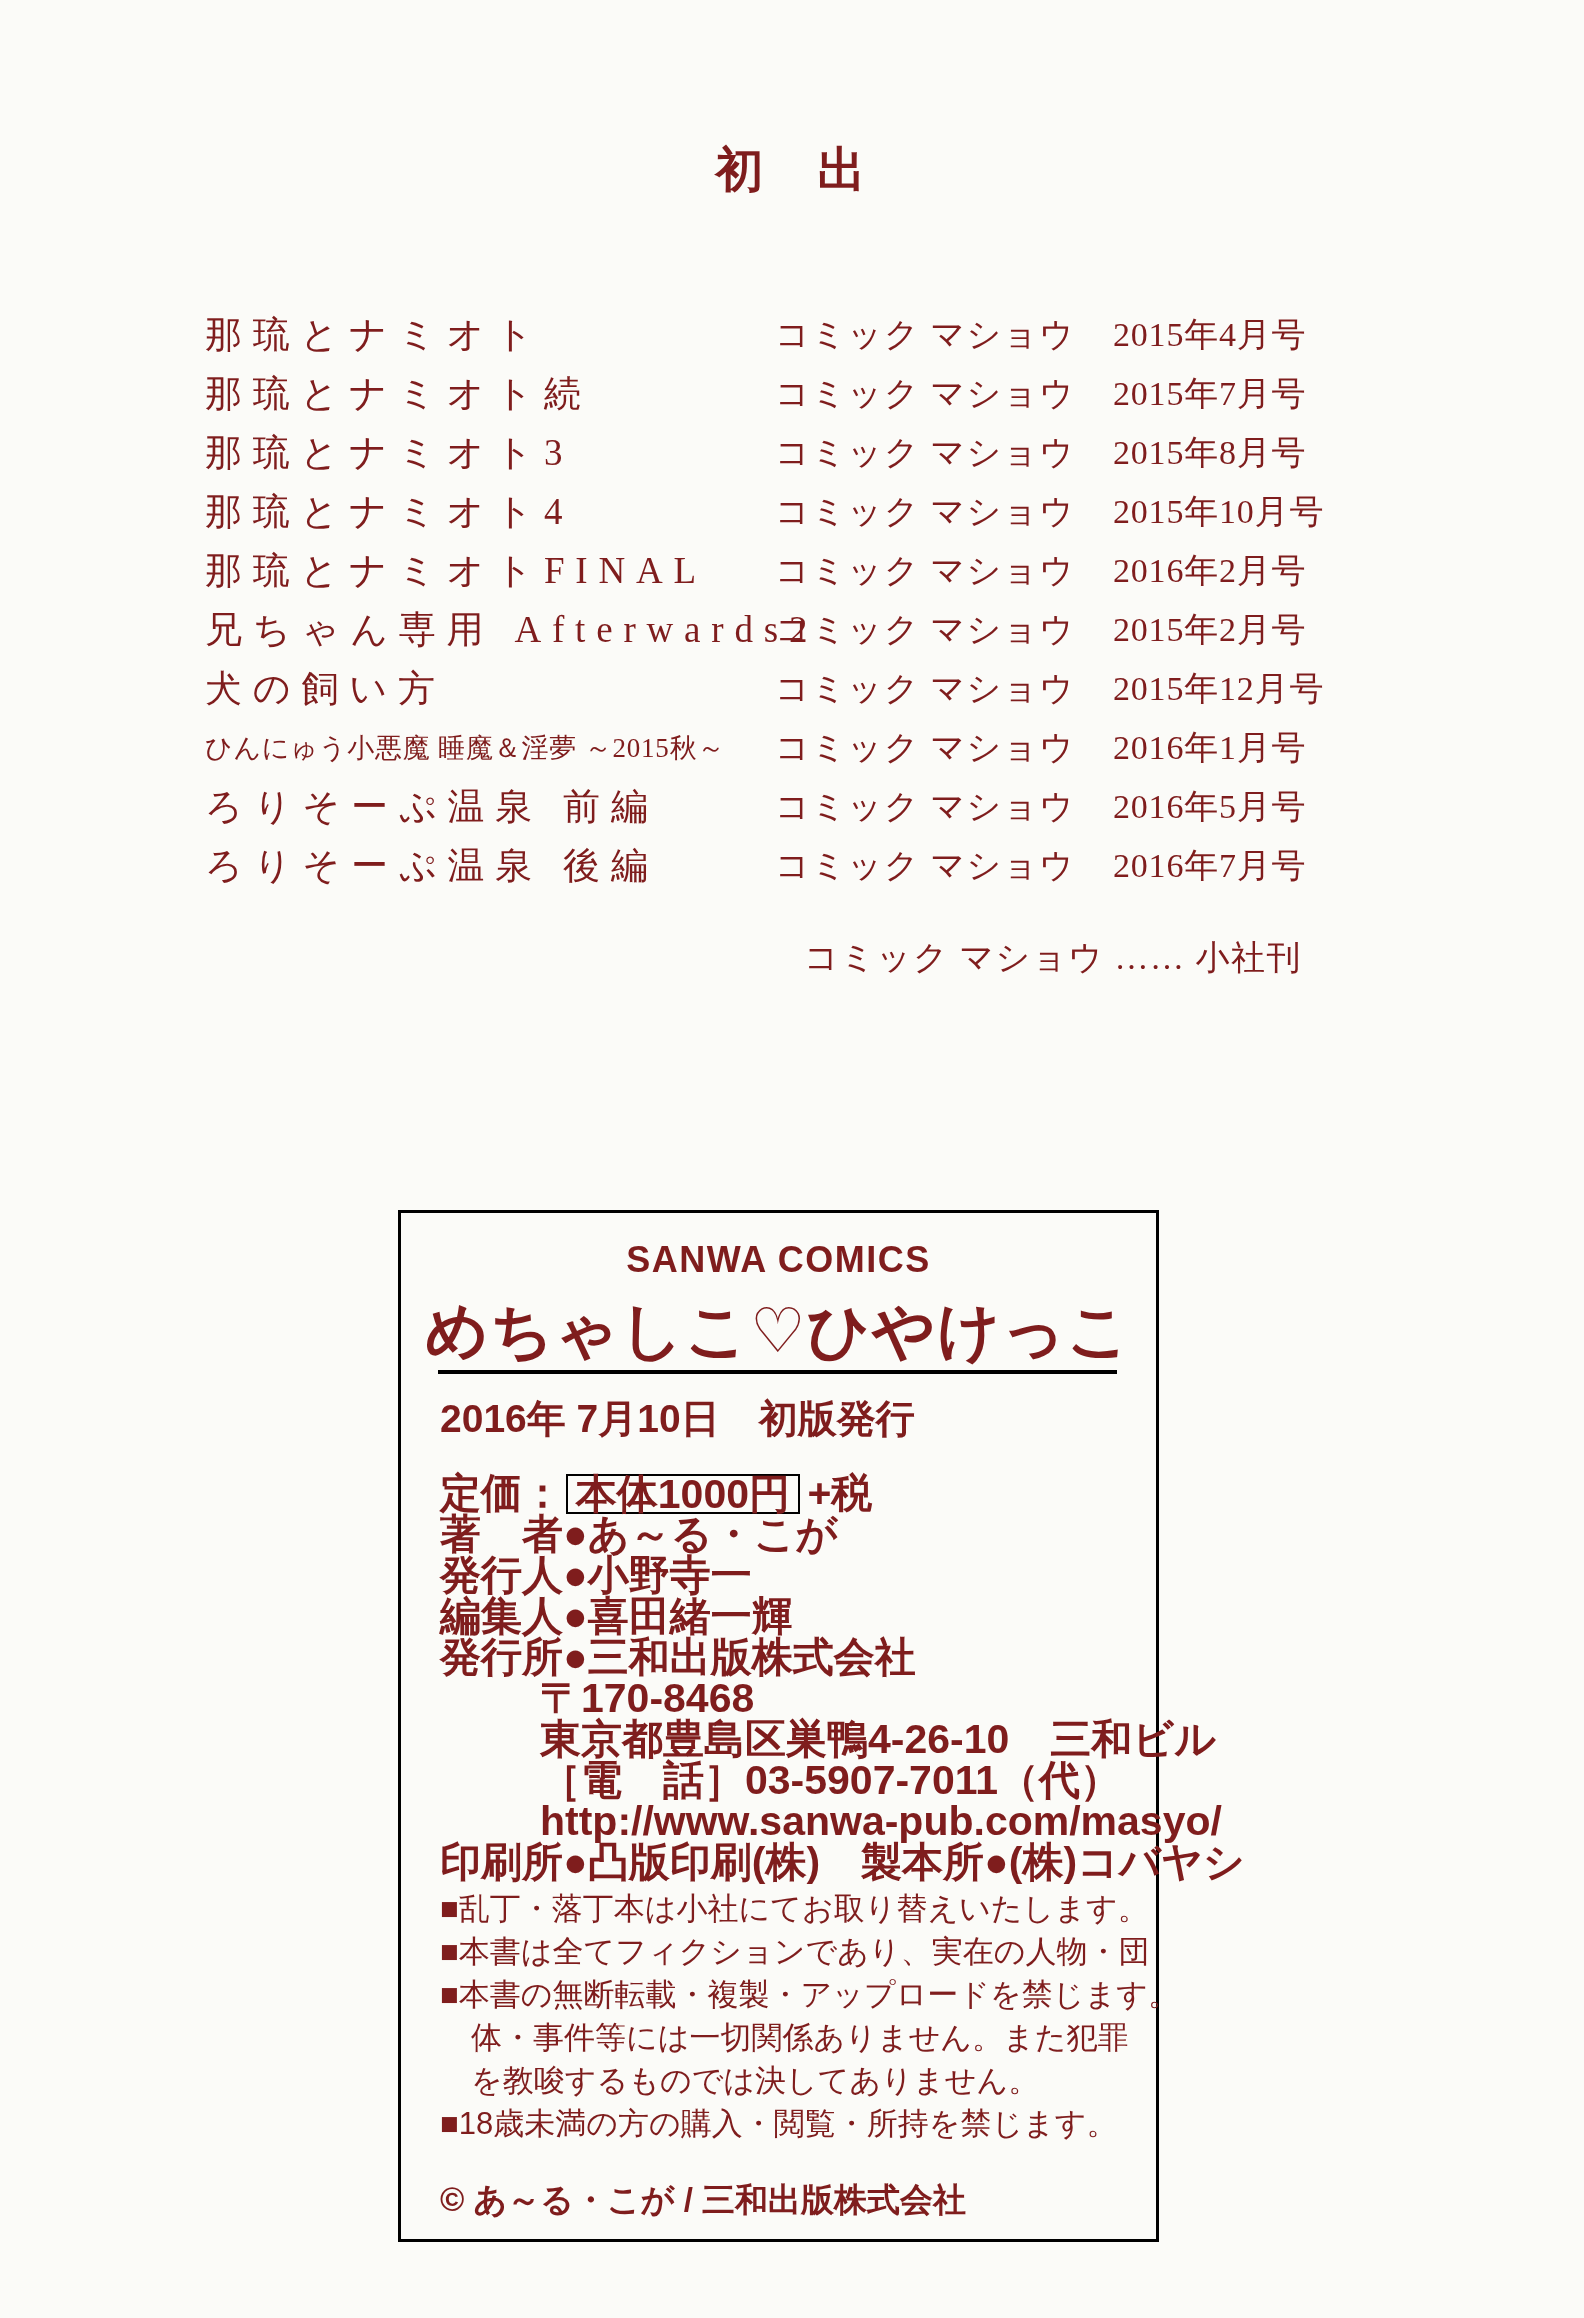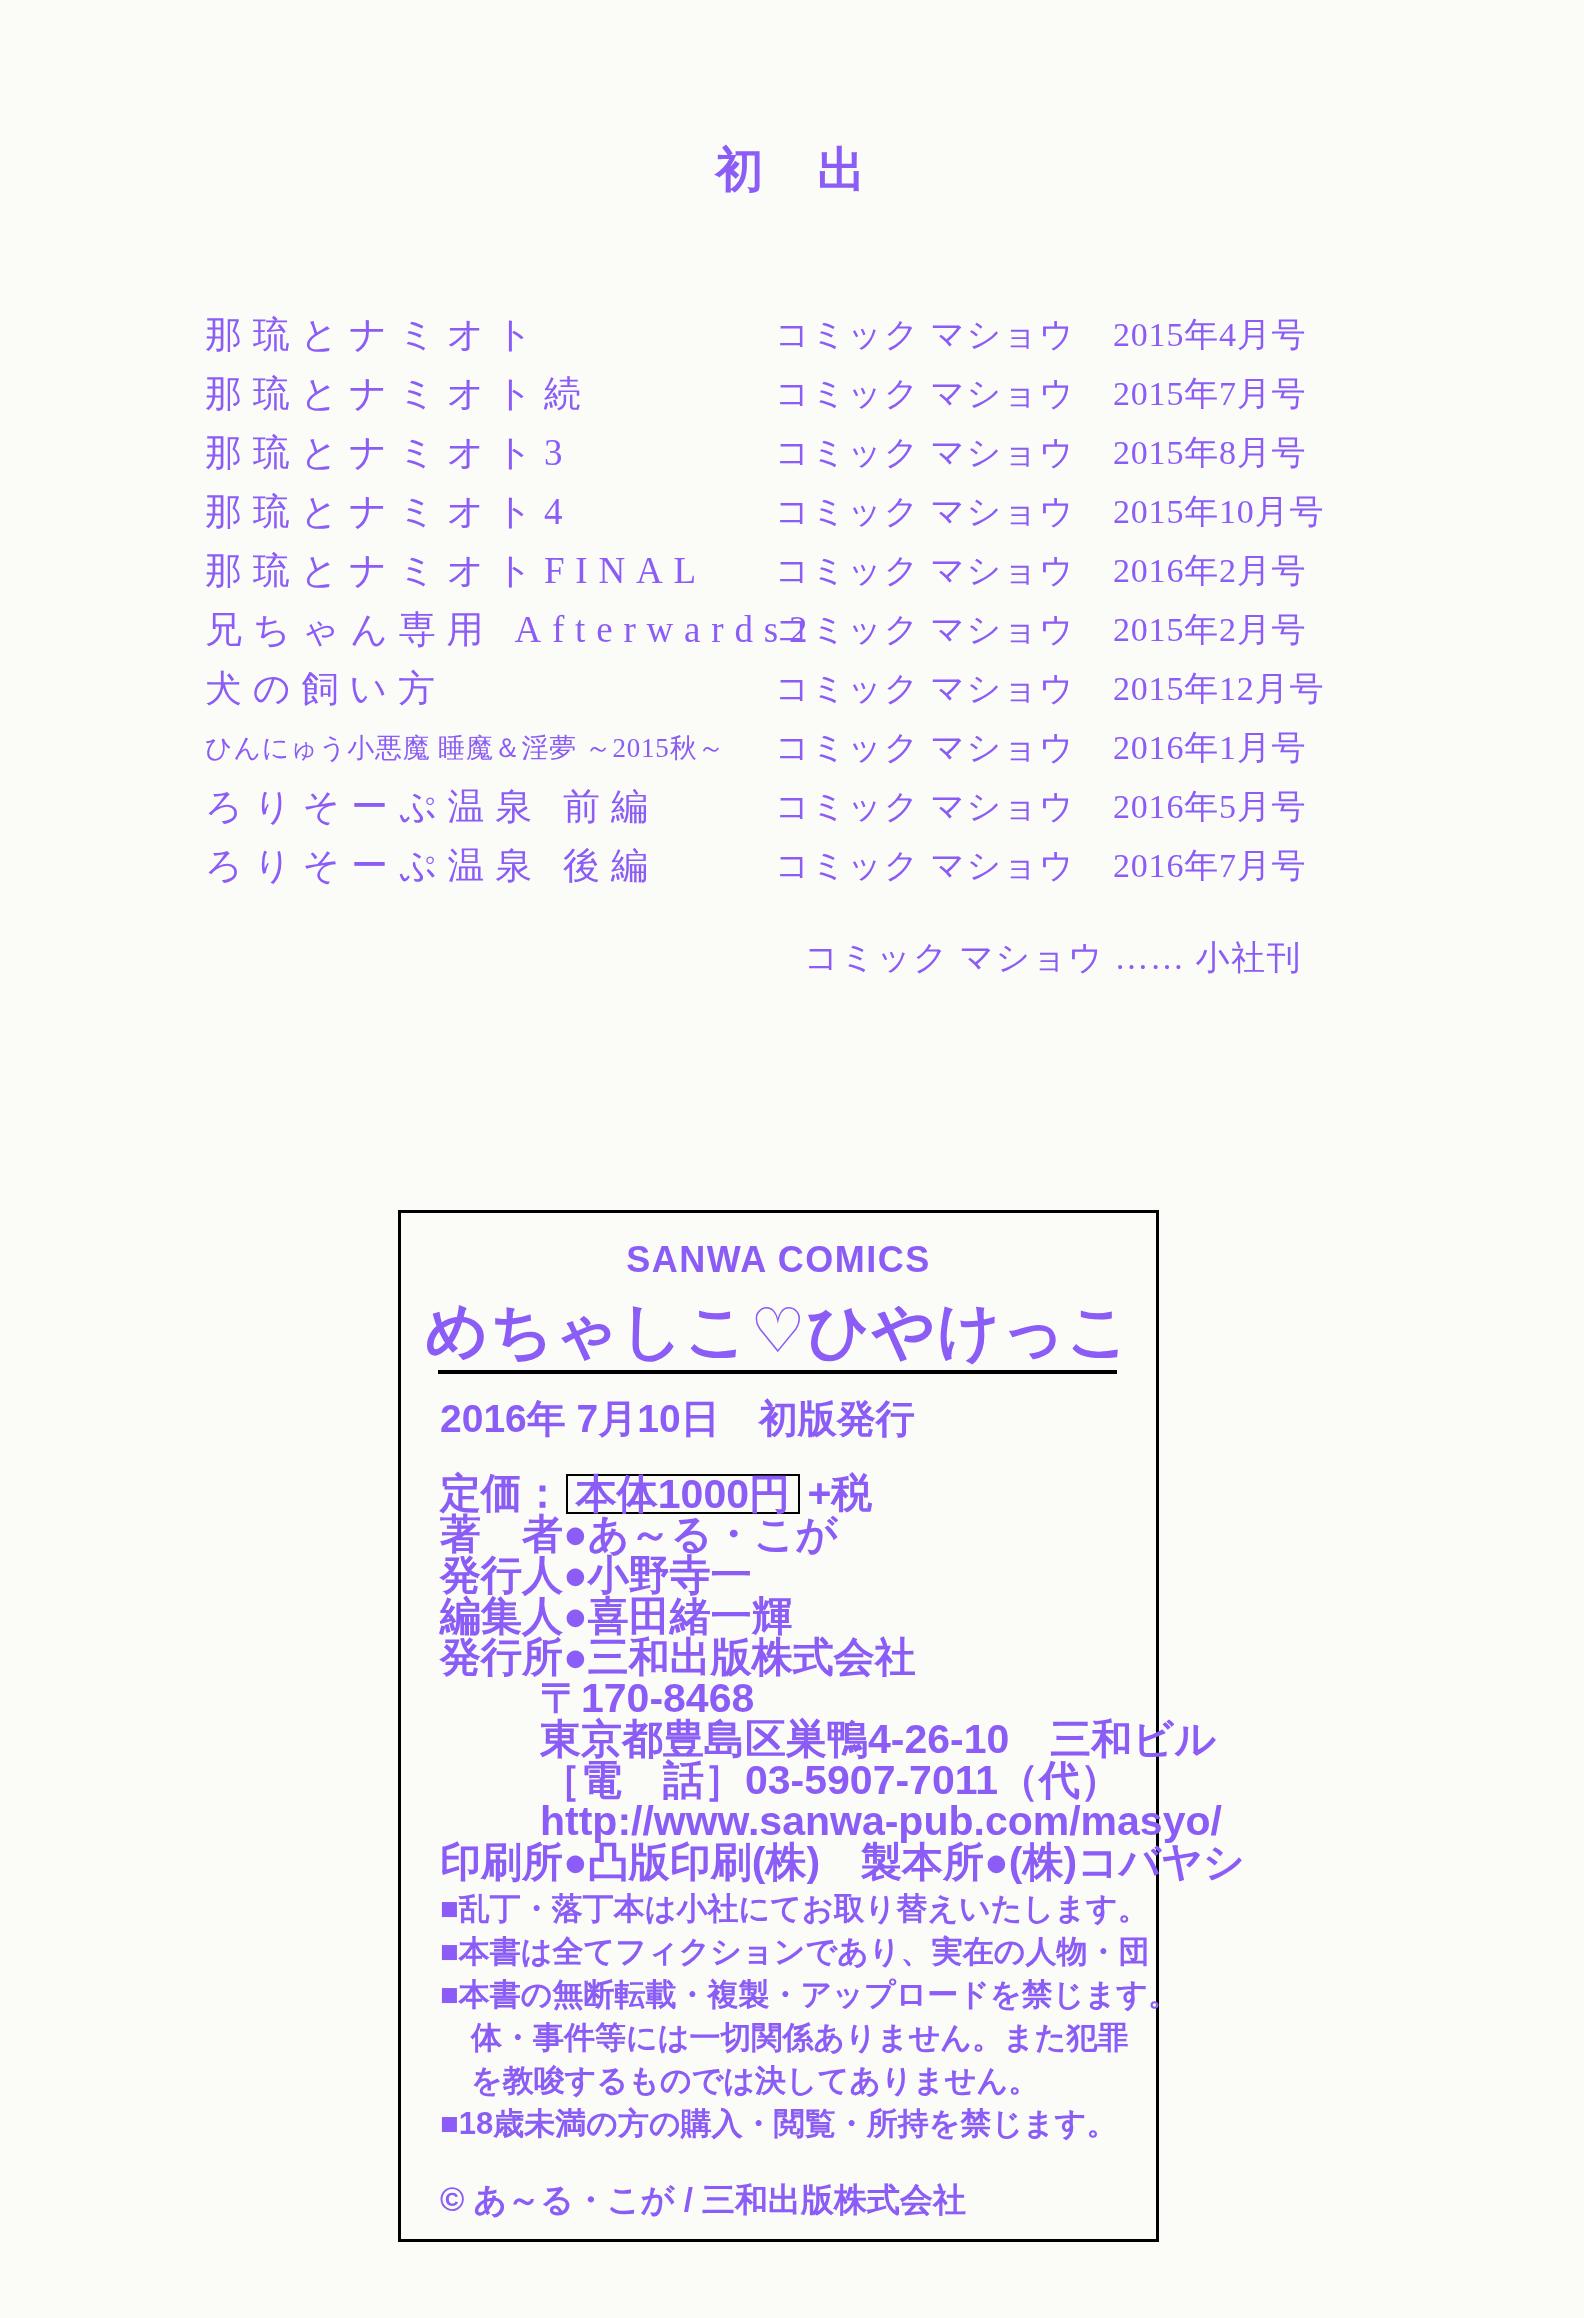--- a/index.html
+++ b/index.html
@@ -1,19 +1,19 @@
 <!DOCTYPE html>
 <html style="font-size:12.4px"><head>
 <meta charset="utf-8">
 <style>
   html,body { margin:0; padding:0; }
   body { background:#e9e9e7; }
   .page {
     position:relative; width:1584px; height:2319px;
-    background:#fbfbf8; color:#8b5cf6; overflow:hidden;
+    background:#fbfbf8; color:#7f1d1d; overflow:hidden;
     font-family:"Liberation Serif","DejaVu Serif",serif;
   }
   .serif { font-family:"Liberation Serif","DejaVu Serif",serif; }
   .sans  { font-family:"Liberation Sans","DejaVu Sans",sans-serif; }
 
   
   .heading {
     position:absolute; top:138px; left:0; width:100%;
     text-align:center; font-size:48px; font-weight:bold; letter-spacing:3.1px;
   }
@@ -69,21 +69,21 @@
     font-weight:bold;
   }
   .staff .indent { padding-left:100px; }
   .price-box {
     display:inline-block; border:2.3px solid #000; padding:0px 7.7px;
     margin:0 7.7px 0 3.1px; line-height:36px;
   }
   .notices { position:absolute; top:674px; left:39px; font-size:31px; }
   .notices .line {
     height:43px; display:flex; align-items:center; white-space:nowrap;
-    font-weight:bold;
+    font-weight:normal;
   }
   .copyright {
     position:absolute; top:965px; left:39px;
     font-size:33px; font-weight:bold; white-space:nowrap;
   }
 </style>
 </head>
 <body>
 
 <div class="page">

